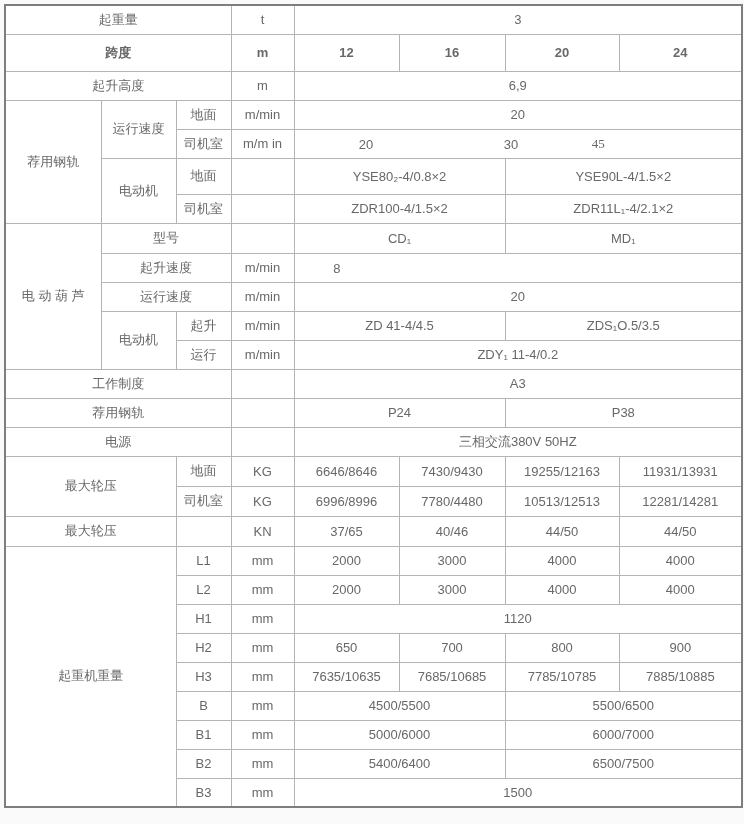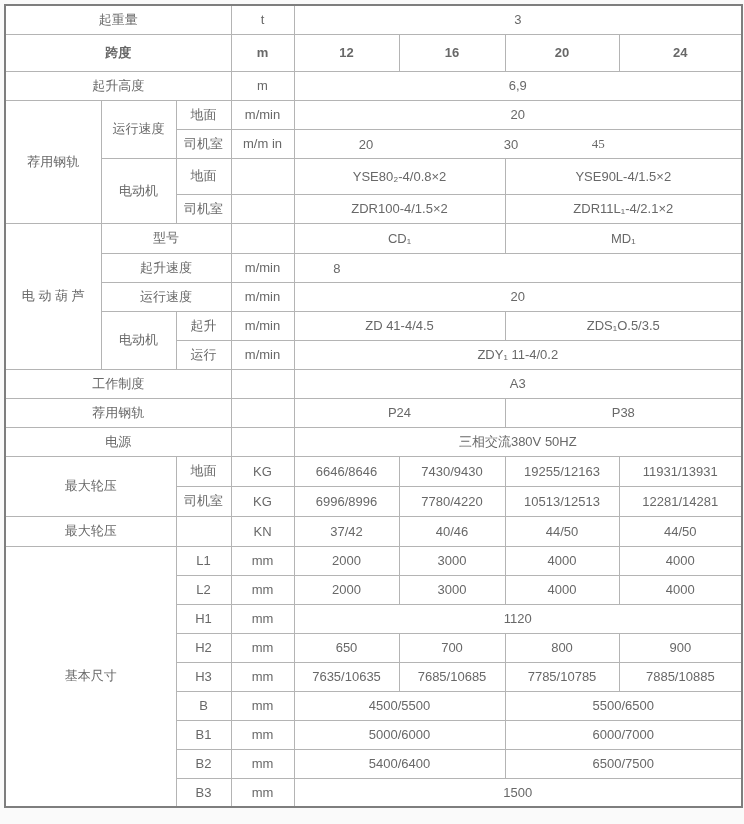--- a/index.html
+++ b/index.html
@@ -150,37 +150,37 @@
     <td>6646/8646</td>
     <td>7430/9430</td>
     <td>19255/12163</td>
     <td>11931/13931</td>
   </tr>
 
   <tr class="h30">
     <td>司机室</td>
     <td>KG</td>
     <td>6996/8996</td>
-    <td>7780/4220</td>
+    <td>7780/4480</td>
     <td>10513/12513</td>
     <td>12281/14281</td>
   </tr>
 
   <tr class="h30">
     <td colspan="2">最大轮压</td>
     <td></td>
     <td>KN</td>
-    <td>37/42</td>
+    <td>37/65</td>
     <td>40/46</td>
     <td>44/50</td>
     <td>44/50</td>
   </tr>
 
   <tr>
-    <td colspan="2" rowspan="9">基本尺寸</td>
+    <td colspan="2" rowspan="9">起重机重量</td>
     <td>L1</td>
     <td>mm</td>
     <td>2000</td>
     <td>3000</td>
     <td>4000</td>
     <td>4000</td>
   </tr>
 
   <tr>
     <td>L2</td>

